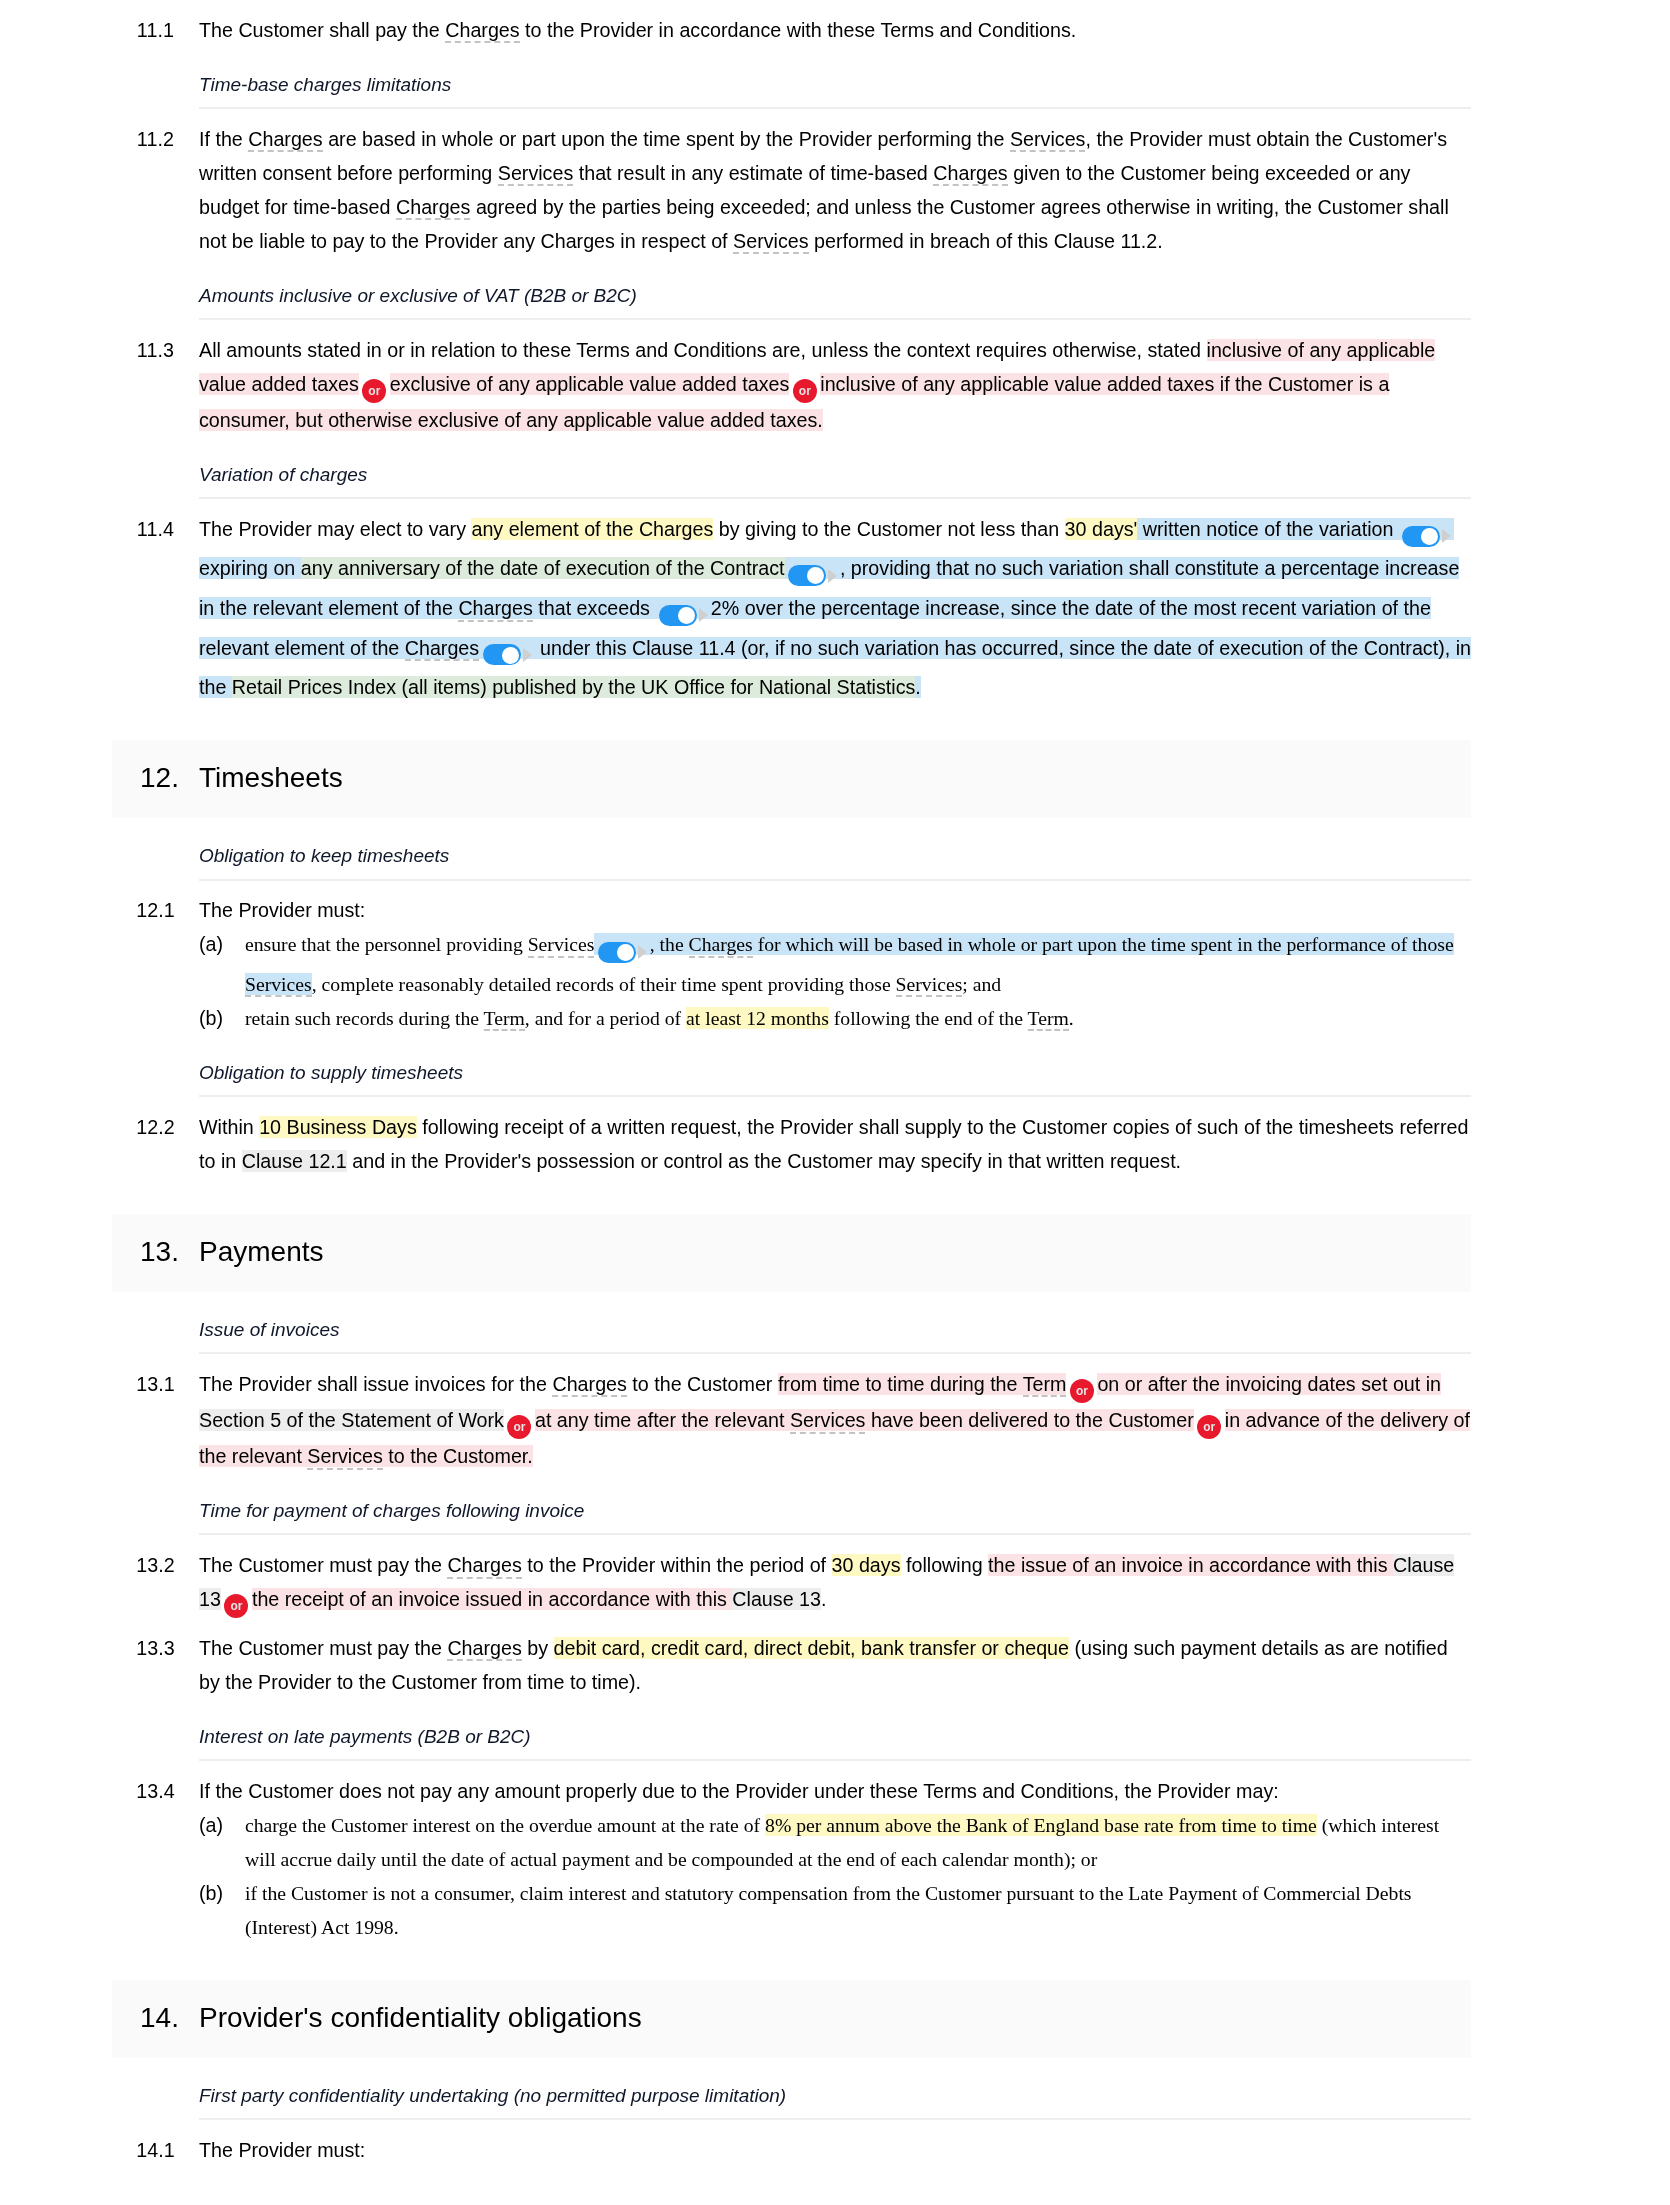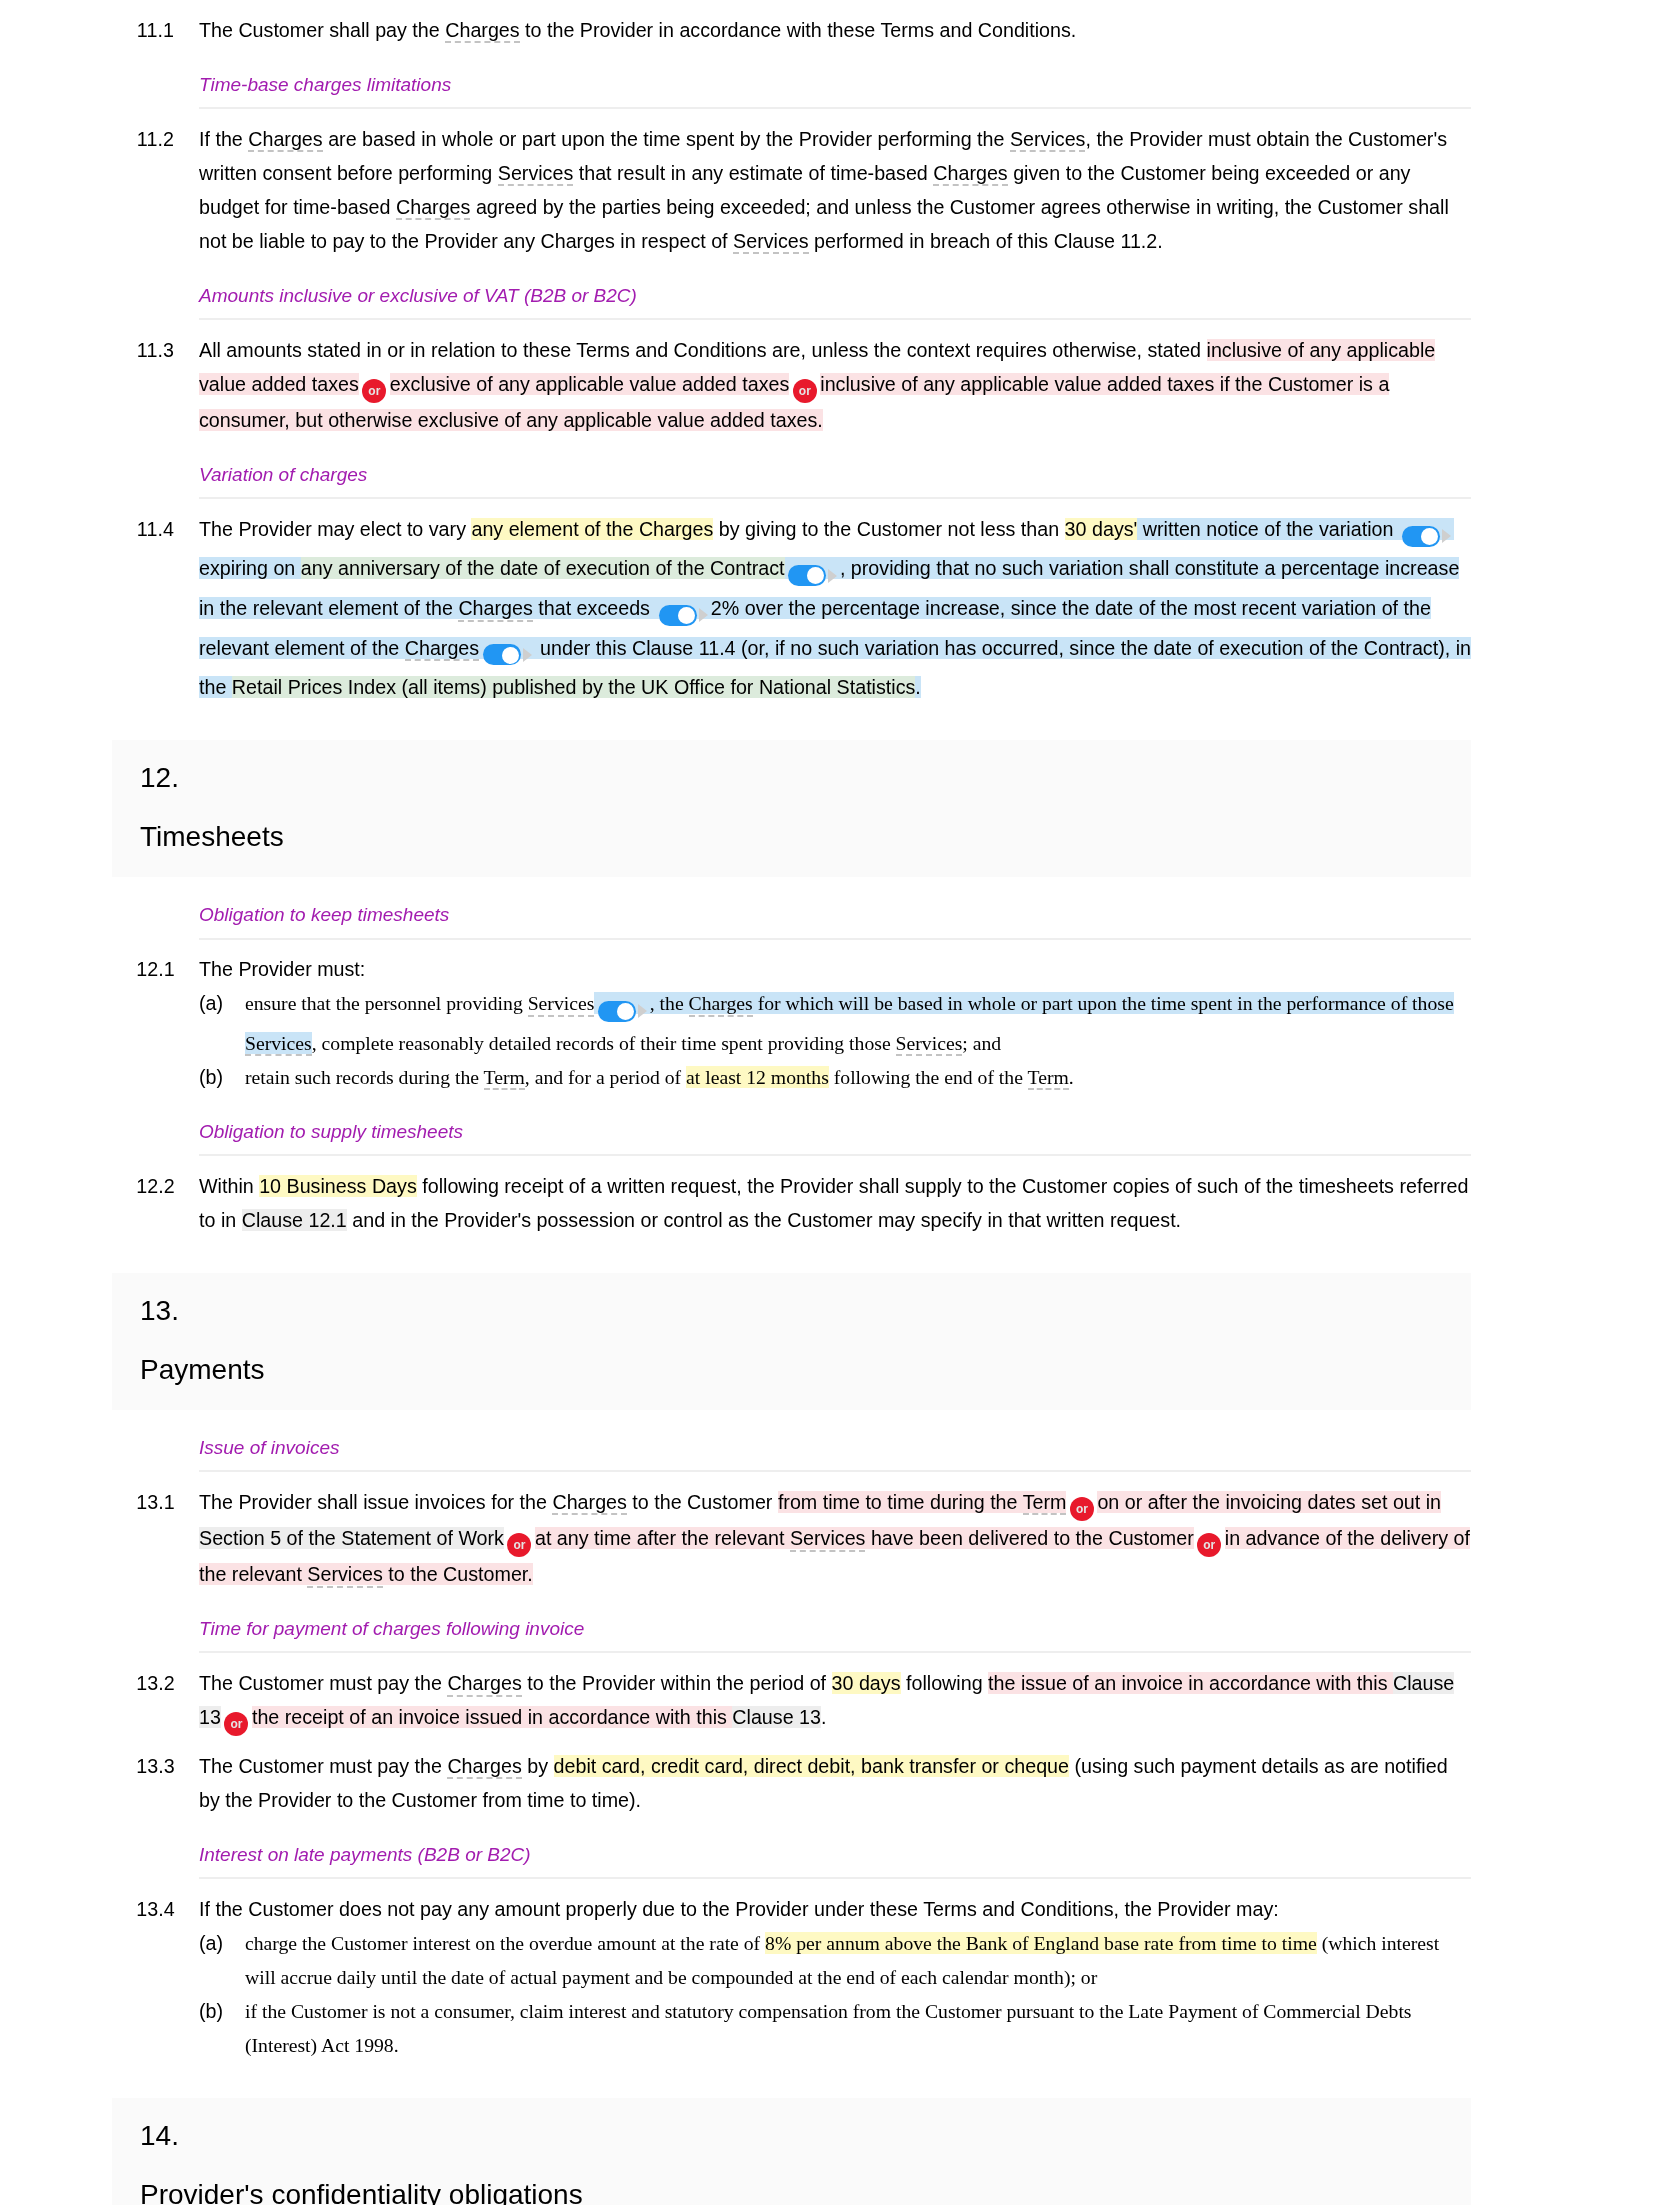--- a/index.html
+++ b/index.html
@@ -64,36 +64,35 @@
     background:#fafafa;
     margin: 36px 199px 0 112px;
     padding: 18px 28px 21px 28px;
   }
   .section-head .sh-inner {
     display:flex;
     align-items:baseline;
     font-size: 28px;
     line-height:39px;
     font-weight: 400;
-    flex-direction: column;
   }
   .section-head .sh-num {
     flex:0 0 59px;
   }
   .section-head .sh-title {
     flex:1 1 auto;
   }
 
   
   .subhead {
     margin: 24px 199px 0 199px;
     font-size: 19px;
     line-height: 28px;
     font-style: italic;
-    color:#a21caf;
+    color:#0f172a;
     padding-bottom: 8.4px;
     border-bottom: 2.8px solid #eeeeee;
   }
 
   
   .dterm {
     border-bottom: 2.1px dashed #c3c3c3;
     padding-bottom:0.7px;
   }
   .hl-pink   { background:#fbe2e4; }

